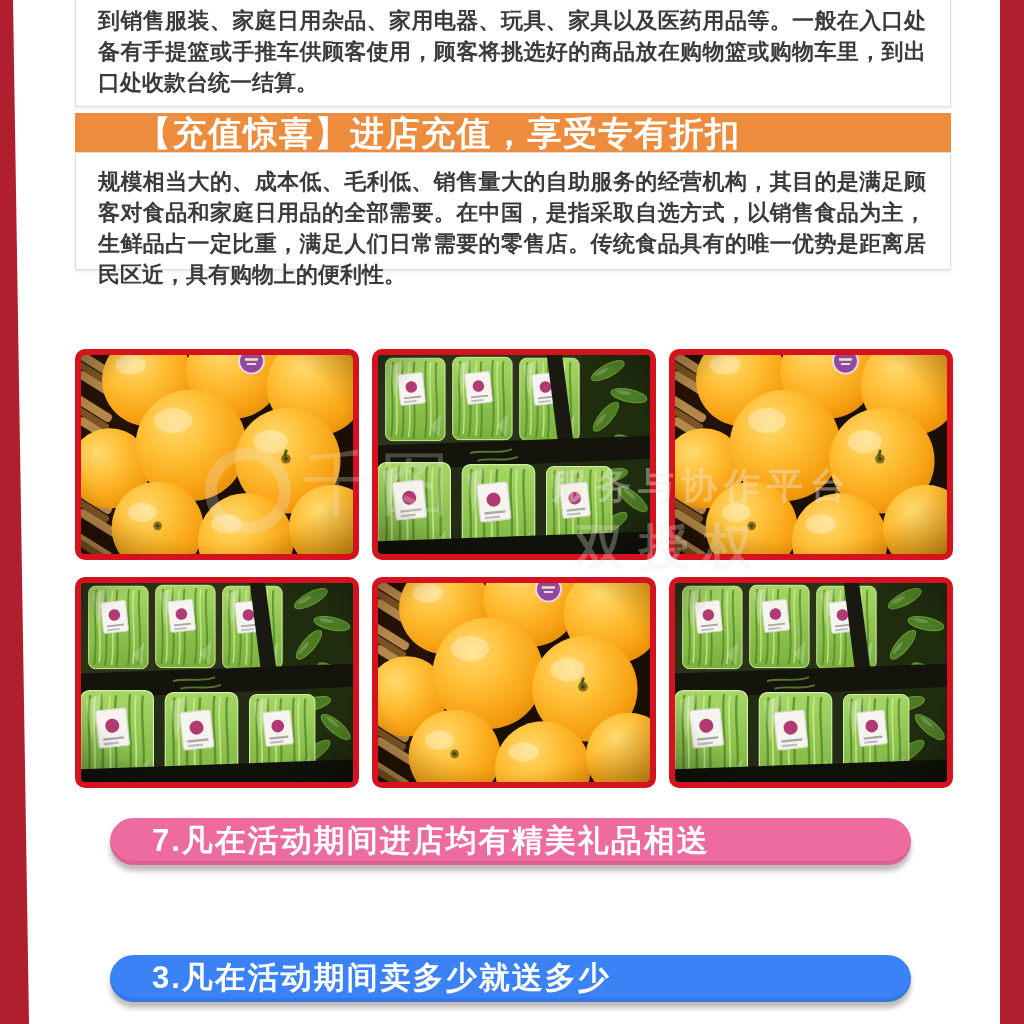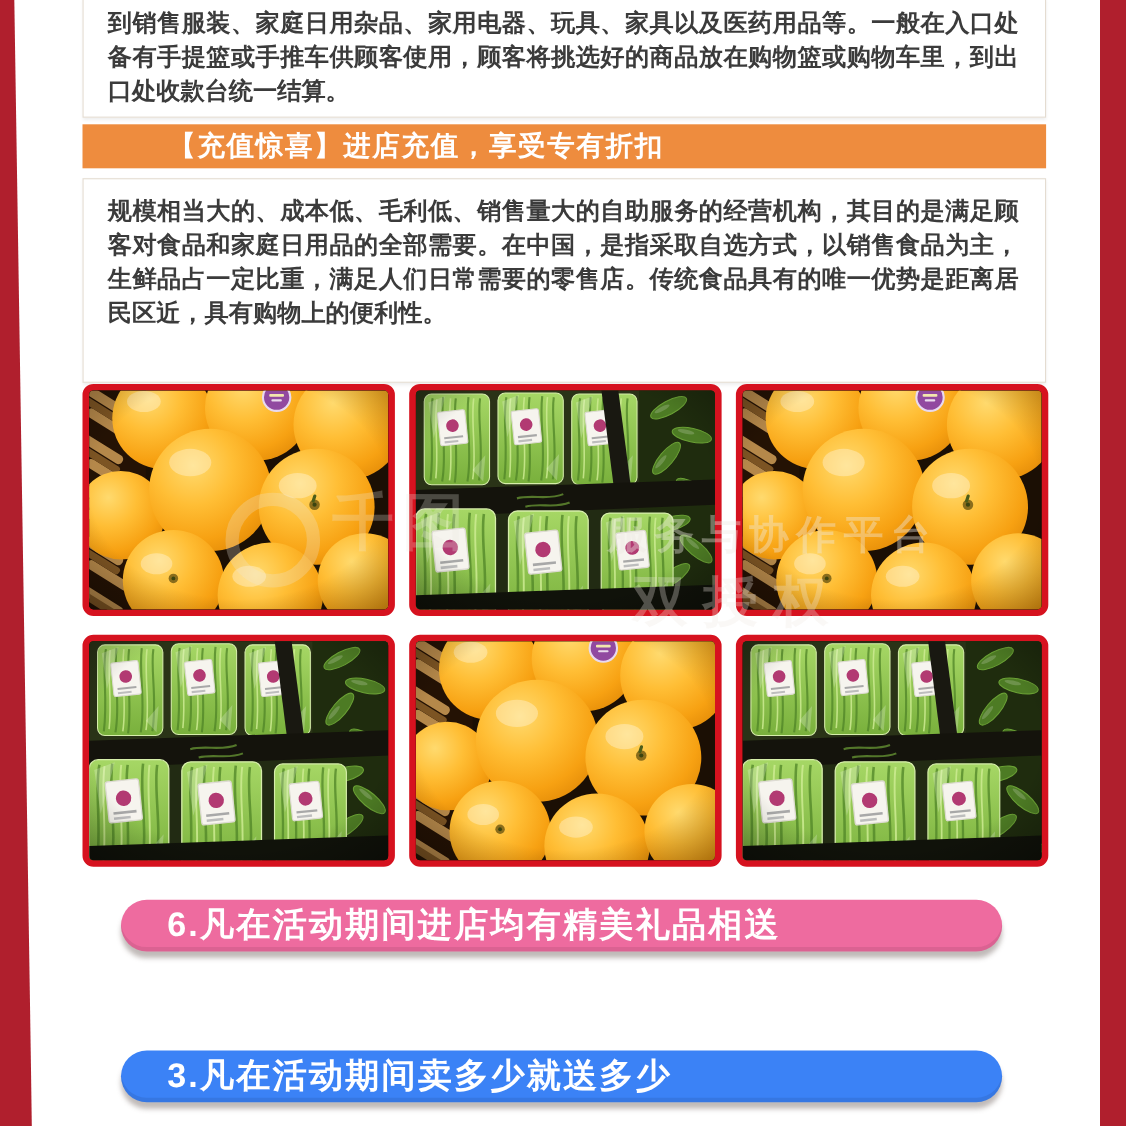--- a/index.html
+++ b/index.html
@@ -27,27 +27,27 @@
   .card {
     position:absolute; left:75px; width:876px;
     background:#fff;
     border:1px solid #E4DCD1;
     box-shadow:0 2px 3px rgba(0,0,0,0.07);
     color:#3b3b3b;
     font-size:22px; font-weight:700; line-height:31px;
     text-align:justify;
   }
   .card1 { top:-2px; padding:6px 24px 8px 22px; }
-  .card2 { top:162px; height:186px; padding:13px 24px 13px 22px; }
+  .card2 { top:152px; height:118px; padding:13px 24px 13px 22px; }
 
   .banner {
     position:absolute; left:75px; top:113px; width:876px; height:40px;
     background:#EE8C3E;
-    color:#fff; font-size:25px; font-weight:700; line-height:40px;
-    padding-left:78px; letter-spacing:1.5px;
+    color:#fff; font-size:34px; font-weight:700; line-height:40px;
+    padding-left:62px; letter-spacing:1.5px;
     white-space:nowrap;
   }
 
   
   .grid {
     position:absolute; left:75px; top:349px; width:878px;
     display:grid; grid-template-columns:repeat(3,1fr);
     column-gap:13px; row-gap:17px; grid-auto-rows:211px;
   }
   .photo {
@@ -56,21 +56,21 @@
   }
   .photo svg { width:100%; height:100%; display:block; }
 
   
   .wm { position:absolute; pointer-events:none; z-index:5; }
   .wm-ring {
     left:205px; top:448px; width:86px; height:86px;
     border:12px solid rgba(235,232,226,0.26); border-radius:50%;
   }
   .wm-logo {
-    left:302px; top:438px; font-size:56px; font-weight:700;
+    left:302px; top:438px; font-size:70px; font-weight:400;
     color:rgba(235,232,226,0.26); letter-spacing:8px; white-space:nowrap;
   }
   .wm-line1 {
     left:552px; top:462px; font-size:36px; font-weight:700;
     color:rgba(238,233,226,0.40); letter-spacing:7px; white-space:nowrap;
   }
   .wm-line2 {
     left:575px; top:514px; font-size:50px; font-weight:700;
     color:rgba(238,233,226,0.30); letter-spacing:14px; white-space:nowrap;
   }
@@ -275,19 +275,19 @@
         </svg>
       </div>
     </div>
 
   <div class="wm wm-ring"></div>
   <div class="wm wm-logo">千图</div>
   <div class="wm wm-line1">服务与协作平台</div>
   <div class="wm wm-line2">双授权</div>
 
   <div class="pill pill-1" style="background: rgb(238, 107, 159);">
-    <span>6.凡在活动期间进店均有精美礼品相送</span>
+    <span>7.凡在活动期间进店均有精美礼品相送</span>
   </div>
   <div class="pill pill-3" style="background: #3b82f6;">
     <span>3.凡在活动期间卖多少就送多少</span>
   </div>
 
 </div>
 
 </body></html>

